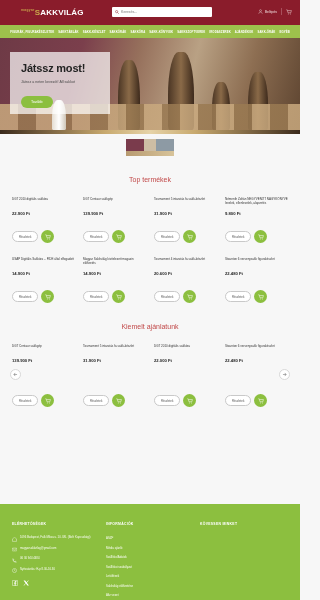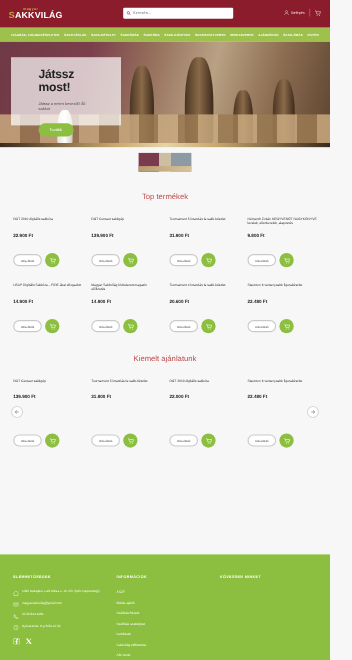--- a/index.html
+++ b/index.html
@@ -10,21 +10,21 @@
     overflow: hidden;
   }
   .page { width: 300px; height: 600px; position: relative; }
 
   
   .header {
     background: #8a1c2b; height: 25px;
     display: flex; align-items: center; padding: 0 8px;
     position: relative;
   }
-  .logo { display: flex; flex-direction: column; line-height: 1; width: 60px; }
+  .logo { display: flex; flex-direction: row; line-height: 1; width: 60px; }
   .logo-top {
     font-size: 3.2px; color: #c9a84c; letter-spacing: .4px;
     font-weight: bold; margin-left: 13px;
   }
   .logo-main {
     font-size: 8px; color: #ffffff; font-weight: bold;
     letter-spacing: .2px;
   }
   .logo-main .s { color: #c9a84c; }
   .search-wrap {
@@ -69,21 +69,21 @@
   }
   .hero-board {
     position: absolute; left:0; right:0; bottom:0; height: 26px;
     background: repeating-linear-gradient(90deg,#c9a97e 0 18px,#9a7a52 18px 36px);
     opacity: .85;
   }
   .hero-card {
     position: absolute; left: 10px; top: 14px;
     width: 100px; height: 62px;
     background: rgba(255,255,255,.70);
-    padding: 10px 25px;
+    padding: 10px 11px;
   }
   .hero-title {
     font-size: 11px; font-weight: bold; color: #222; letter-spacing: -.2px;
   }
   .hero-sub { font-size: 3.6px; color: #4a4a4a; margin-top: 6px; line-height: 1.3; }
   .hero-btn {
     margin-top: 11px; background: #8cbf3f; color: #fff;
     border: 0; border-radius: 10px; font-size: 3.6px;
     padding: 4px 10px; cursor: pointer;
     font-family: "Liberation Sans", sans-serif;

